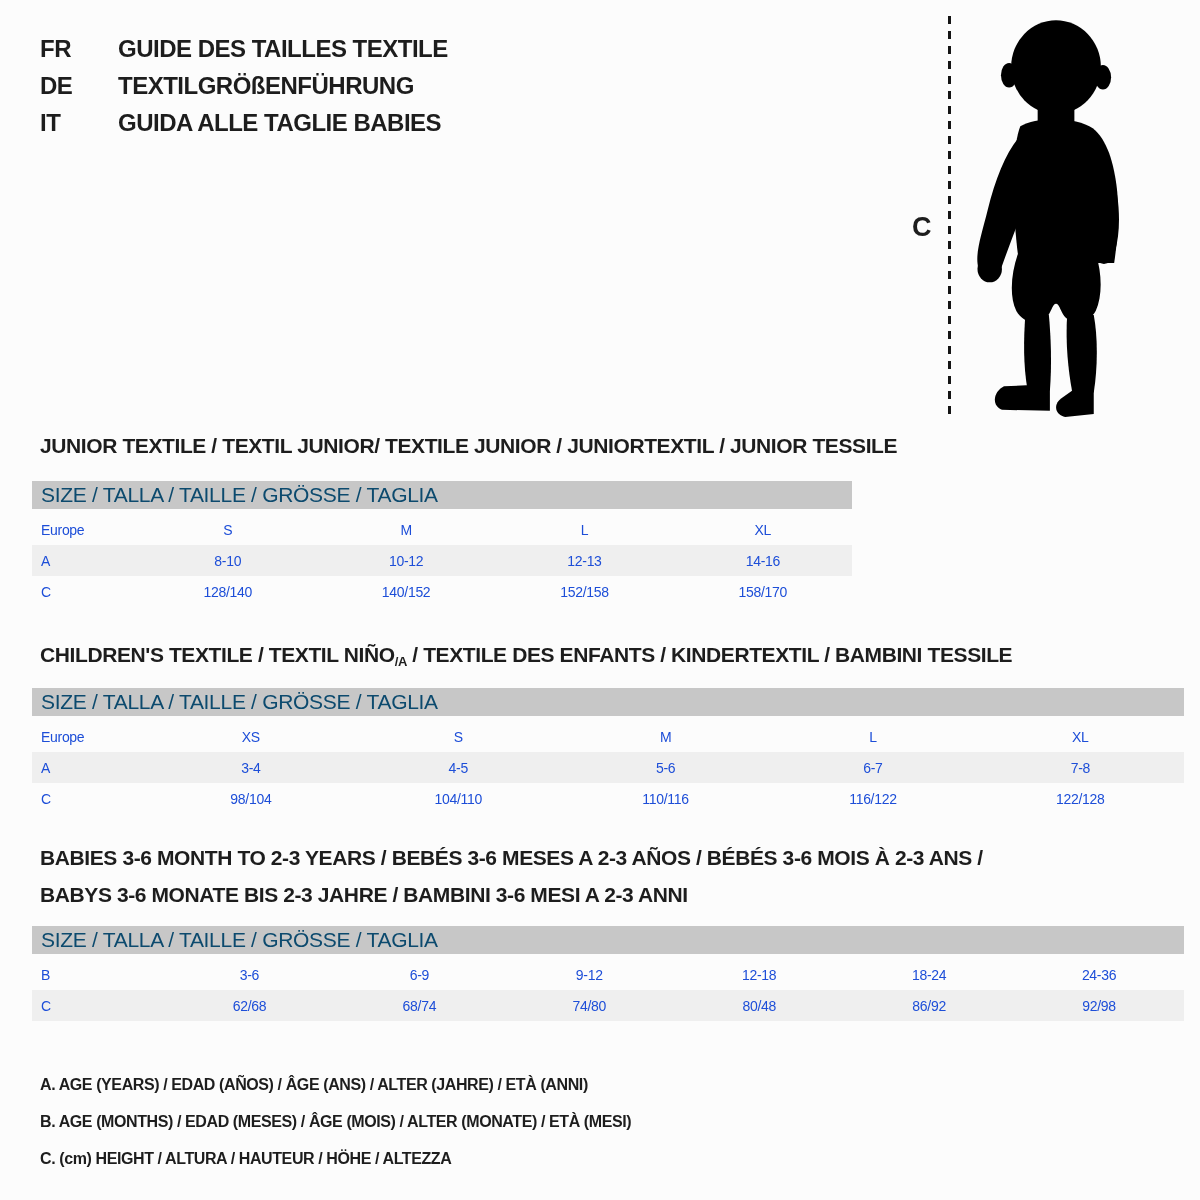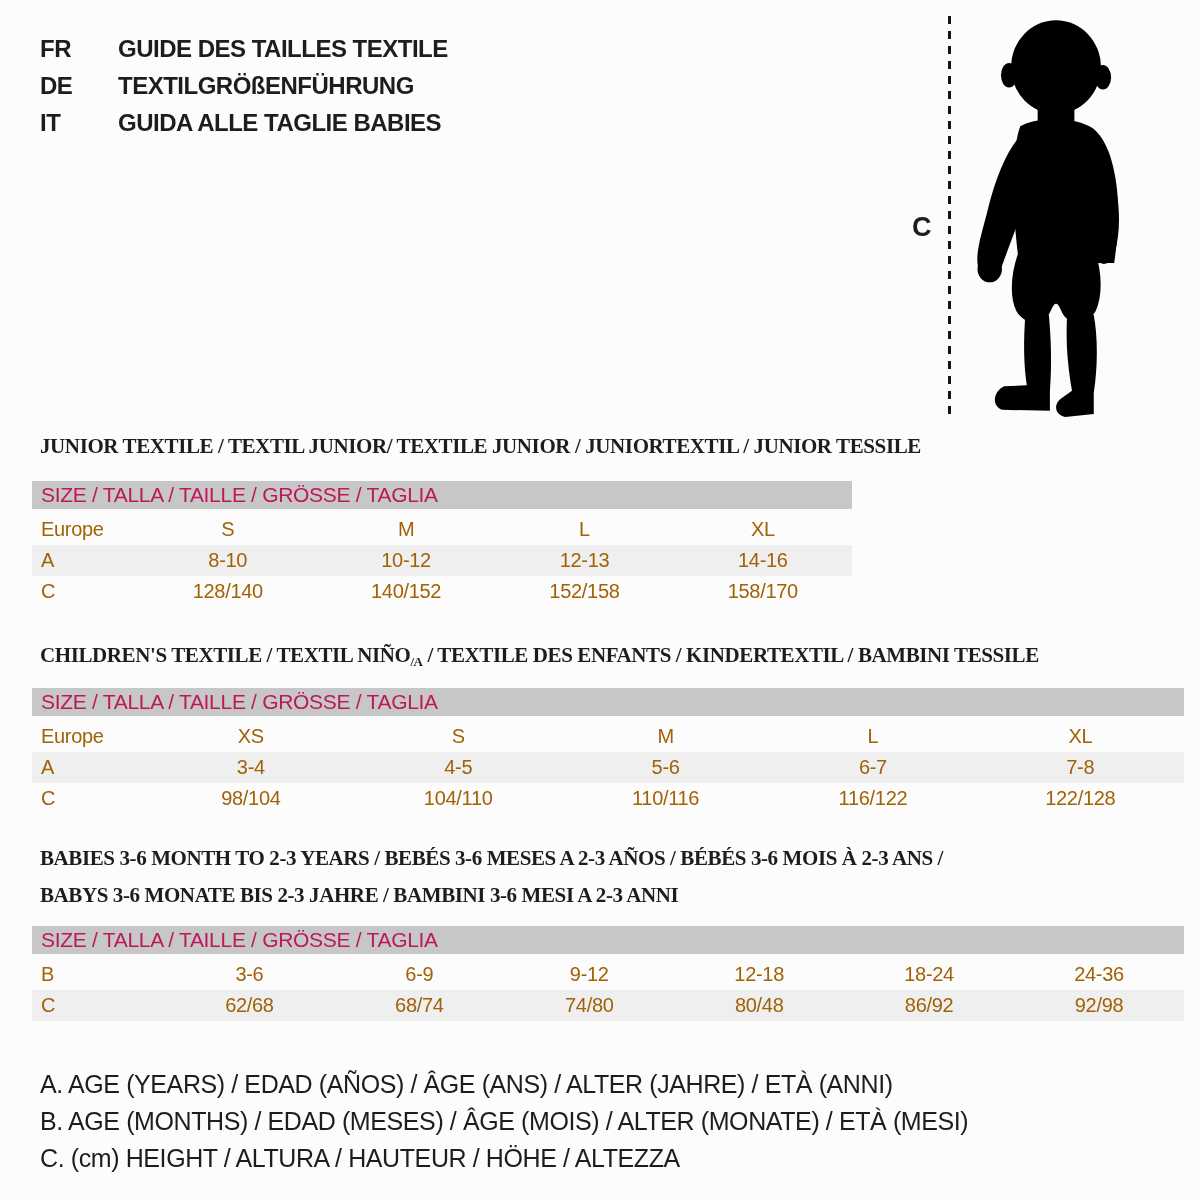--- a/index.html
+++ b/index.html
@@ -13,43 +13,43 @@
   .lang-code { width:78px; font-size:24px; font-weight:700; letter-spacing:-0.5px; }
   .lang-title { font-size:24px; font-weight:700; letter-spacing:-0.5px; }
 
   
   .dash-line { left:948px; top:16px; width:3px; height:400px;
                background:repeating-linear-gradient(to bottom,#141414 0 8px,transparent 8px 15px); }
   .measure-c { left:912px; top:212px; font-size:27px; font-weight:700; }
   .silhouette { left:960px; top:12px; }
 
   
-  .sec-heading { font-size:21px; font-weight:700; letter-spacing:-0.4px; white-space:nowrap;font-family:Liberation Serif, serif; }
+  .sec-heading { font-size:21px; font-weight:700; letter-spacing:-0.4px; white-space:nowrap; }
   .sub { font-size:13px; position:relative; top:4px; font-weight:700; }
 
   
-  .size-bar { height:28px; line-height:28px; background:#c7c7c7; color:#be185d;
+  .size-bar { height:28px; line-height:28px; background:#c7c7c7; color:#0c4a6e;
               font-size:21px; letter-spacing:-0.3px; padding-left:9px; margin-bottom:5px; }
 
   
   table { border-collapse:collapse; width:100%; table-layout:fixed; }
-  td { height:31px; font-size:20px; letter-spacing:-0.3px; color:#a16207;
+  td { height:31px; font-size:14px; letter-spacing:-0.3px; color:#1d4ed8;
        text-align:center; vertical-align:middle; }
   td:first-child { text-align:left; padding-left:9px; }
   tr:nth-child(even) td { background:#efefef; }
   .t-junior   { width:820px; }  .t-junior td:first-child   { width:13%; }
   .t-children { width:1152px; } .t-children td:first-child { width:10%; }
   .t-babies   { width:1152px; } .t-babies td:first-child   { width:11.5%; }
   .tbl-wrap-junior   { left:32px; top:481px; width:820px; }
   .tbl-wrap-children { left:32px; top:688px; width:1152px; }
   .tbl-wrap-babies   { left:32px; top:926px; width:1152px; }
 
   
   .legend { left:40px; top:1066px; }
-  .legend-line { font-size:25px; font-weight:400; letter-spacing:-0.4px; height:37px;
+  .legend-line { font-size:16px; font-weight:700; letter-spacing:-0.4px; height:37px;
                  display:flex; align-items:center;text-align:right; }
 </style>
 </head>
 <body>
 
 <div class="abs lang-block">
   <div class="lang-row">
     <span class="lang-code">FR</span>
     <span class="lang-title">GUIDE DES TAILLES TEXTILE</span>
   </div>

